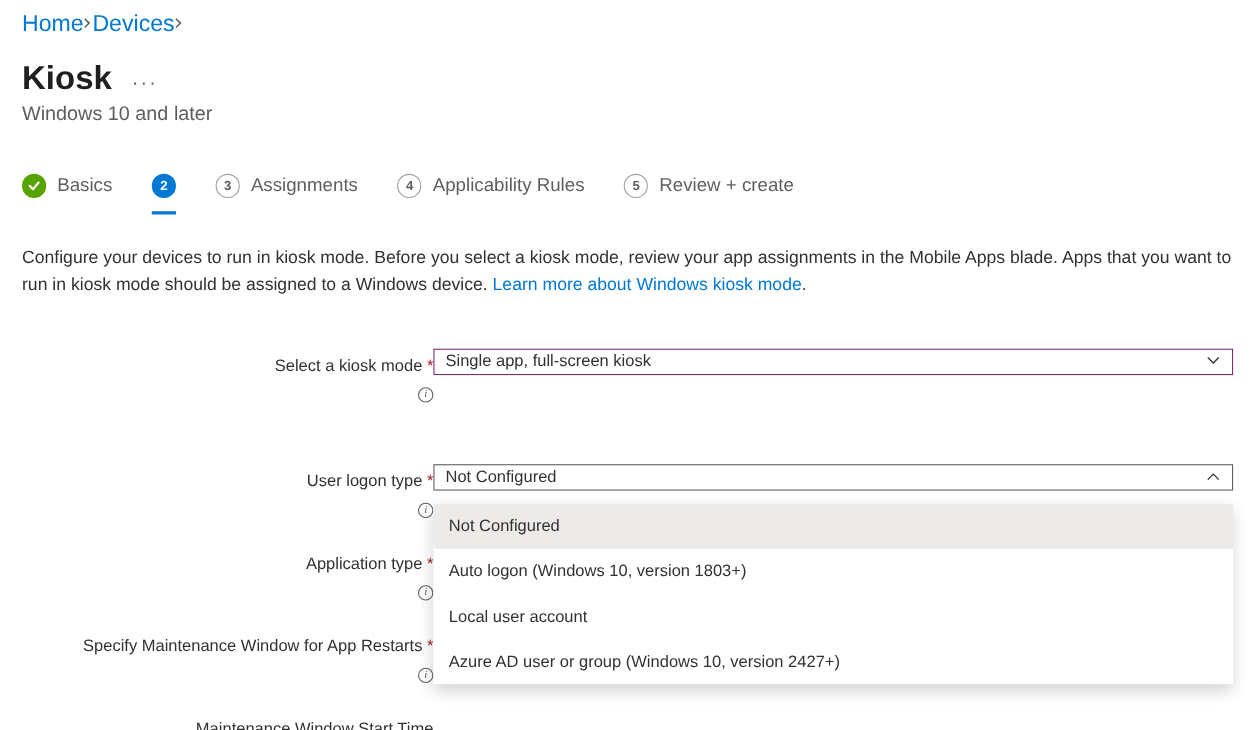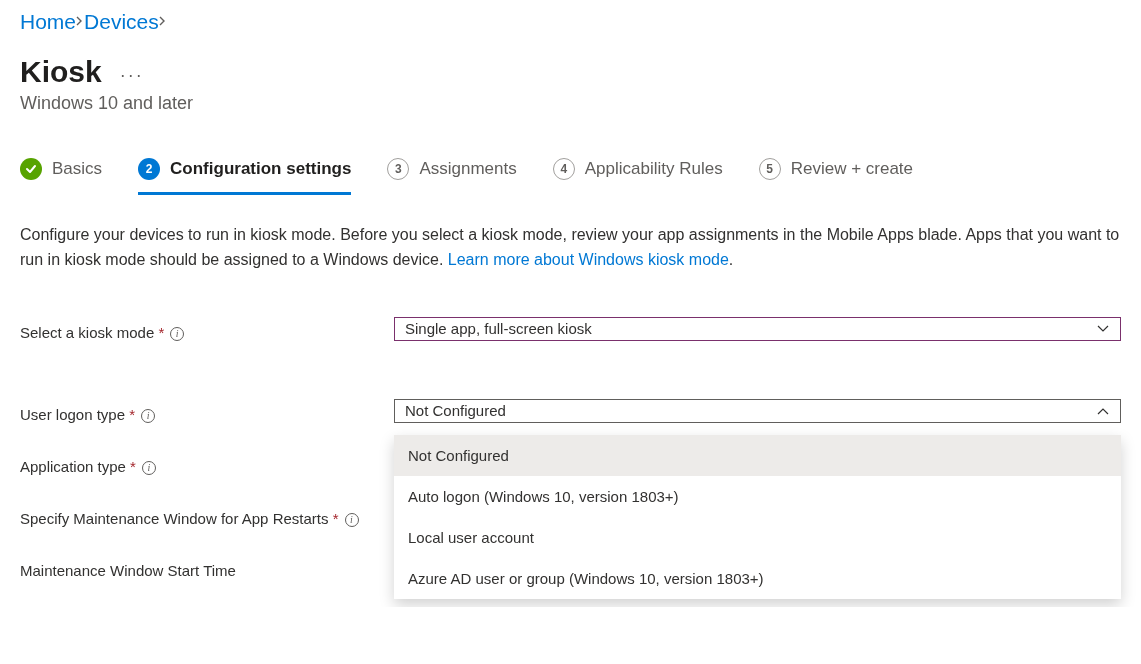--- a/index.html
+++ b/index.html
@@ -115,24 +115,25 @@
       margin-bottom: 32px;
       position: relative;
     }
     .form-row.tight { margin-bottom: 26px; }
     .form-label {
       width: 374px;
       flex-shrink: 0;
       font-size: 15px;
       color: #323130;
       display: flex;
-      align-items: center;
+      align-items: flex-end;
       gap: 6px;
       padding-top: 5px;
       line-height: 1.4;
+      flex-direction: column;
     }
     .label-text { display: inline; }
     .required { color: #a4262c; }
     .info-icon {
       width: 14px;
       height: 14px;
       border: 1px solid #605e5c;
       border-radius: 50%;
       display: inline-flex;
       align-items: center;
@@ -210,21 +211,20 @@
   <div class="tab">
     <span class="step-circle done">
       <svg class="checkmark-svg" viewBox="0 0 12 12">
           <path d="M2 6 L5 9 L10 3" stroke="#fff" stroke-width="2" fill="none" stroke-linecap="round" stroke-linejoin="round"></path>
         </svg>
     </span>
     <span>Basics</span>
   </div>
   <div class="tab active">
     <span class="step-circle current">2</span>
-    <span>Configuration settings</span>
   </div>
   <div class="tab">
     <span class="step-circle pending">3</span>
     <span>Assignments</span>
   </div>
   <div class="tab">
     <span class="step-circle pending">4</span>
     <span>Applicability Rules</span>
   </div>
   <div class="tab">
@@ -269,21 +269,21 @@
         <span class="chev-up">
           <svg width="14" height="10" viewBox="0 0 14 10">
               <path d="M2 8 L7 3 L12 8" stroke="#323130" stroke-width="1.2" fill="none"></path>
             </svg>
         </span>
       </div>
       <div class="dropdown-list">
         <div class="dropdown-option selected">Not Configured</div>
         <div class="dropdown-option">Auto logon (Windows 10, version 1803+)</div>
         <div class="dropdown-option">Local user account</div>
-        <div class="dropdown-option">Azure AD user or group (Windows 10, version 1803+)</div>
+        <div class="dropdown-option">Azure AD user or group (Windows 10, version 2427+)</div>
       </div>
     </div>
   </div>
 
   <div class="form-row tight">
     <div class="form-label">
       <span><span class="label-text">Application type</span> <span class="required">*</span></span>
       <span class="info-icon">i</span>
     </div>
   </div>

